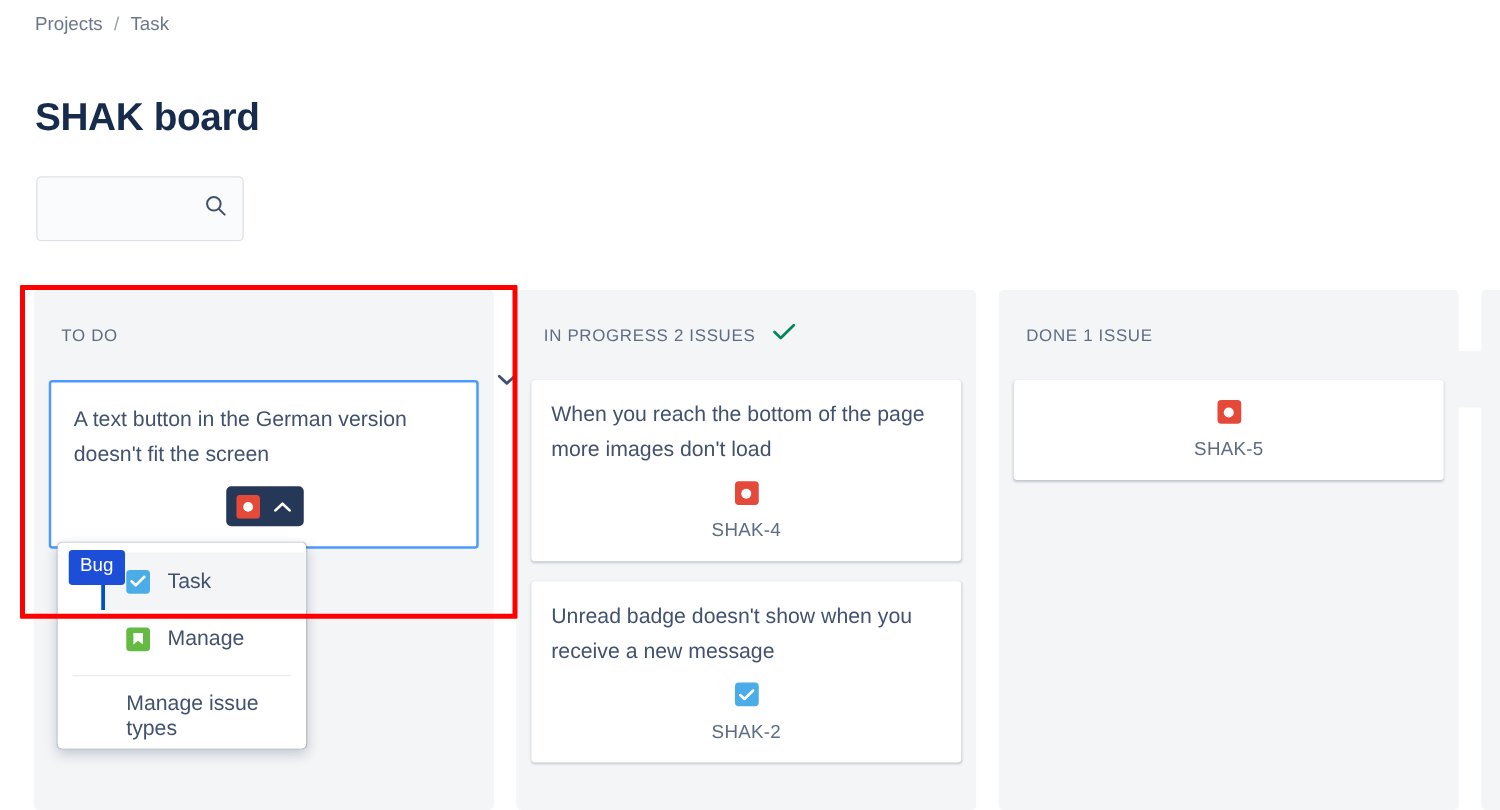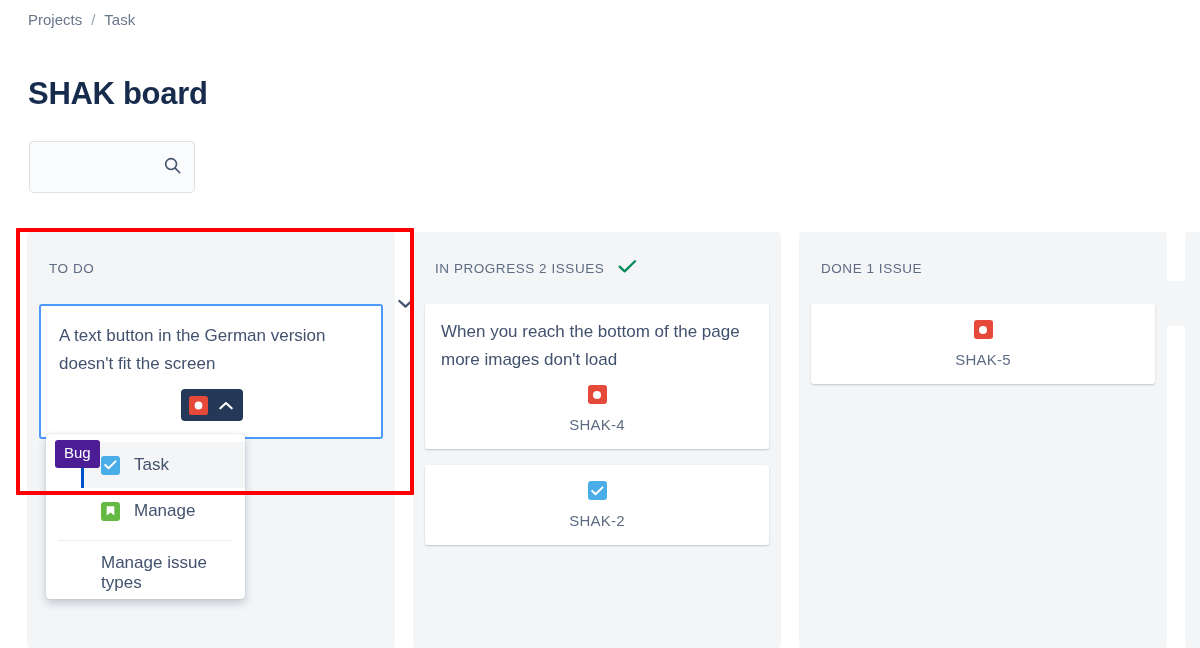--- a/index.html
+++ b/index.html
@@ -275,21 +275,21 @@
     height: 1px;
     background: #EBECF0;
     margin: 6px 12px;
   }
   .menu-item.plain { padding-left: 20px; height: 52px; justify-content: flex-end; }
 
   
   .tooltip {
     position: absolute;
     left: 55px; top: 440px;
-    background: #4c1d95;
+    background: #1d4ed8;
     color: #FFFFFF;
     font-size: 15px;
     border-radius: 3px;
     padding: 4px 9px 5px 9px;
     z-index: 20;
     line-height: 1.25;
     white-space: nowrap;
   }
 
   
@@ -401,20 +401,21 @@
       <div class="card-title">When you reach the bottom of the page more images don't load</div>
       <div class="card-meta">
         <span class="itype bug">
             <span class="dot"></span>
           </span>
         <span class="card-key">SHAK-4</span>
       </div>
     </div>
 
     <div class="card">
+      <div class="card-title">Unread badge doesn't show when you receive a new message</div>
       <div class="card-meta">
         <span class="itype task">
           <svg width="13" height="10" viewBox="0 0 13 10" fill="none">
             <path d="M1.2 5L4.6 8.2L11.5 1.4" stroke="#ffffff" stroke-width="2" stroke-linecap="round" stroke-linejoin="round"></path>
           </svg>
         </span>
         <span class="card-key">SHAK-2</span>
       </div>
     </div>
   </div>

